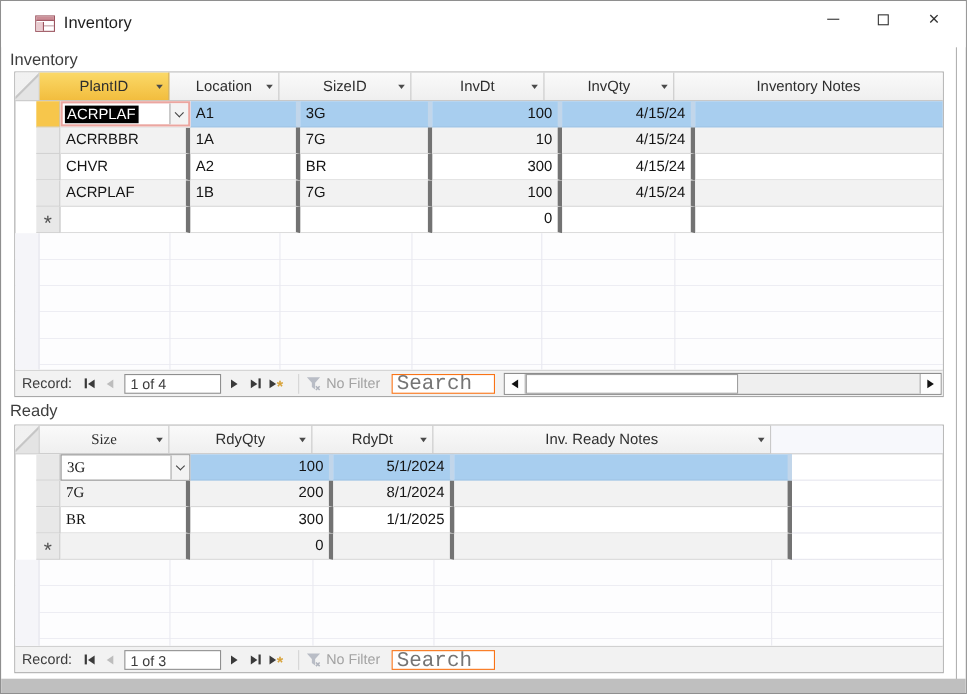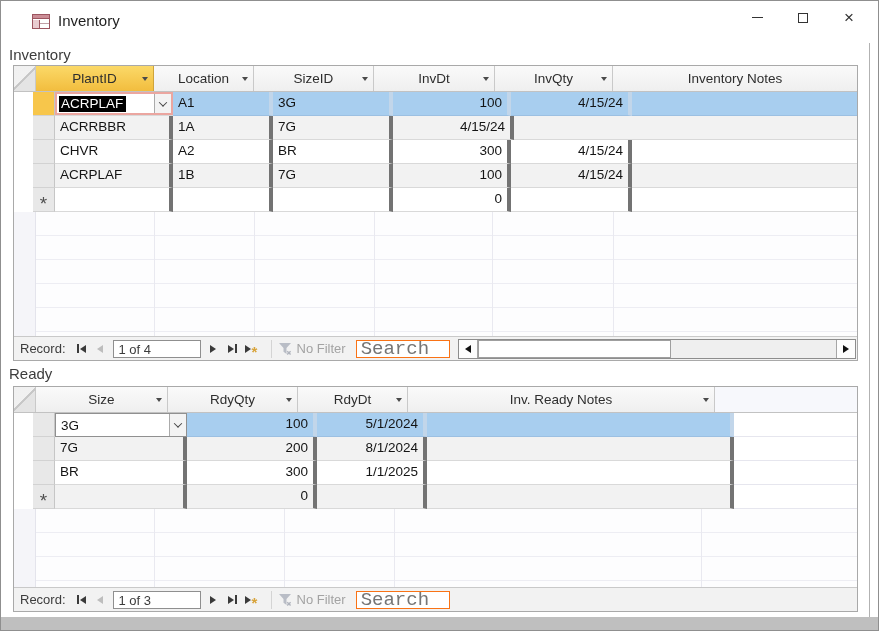--- a/index.html
+++ b/index.html
@@ -74,21 +74,21 @@
   .sc-tri-l { width:0; height:0; border-right:6px solid #111; border-top:4.5px solid transparent; border-bottom:4.5px solid transparent; }
   .sc-tri-r { width:0; height:0; border-left:6px solid #111; border-top:4.5px solid transparent; border-bottom:4.5px solid transparent; }
   .sc-thumb { width:193px; background:#fff; border:1px solid #9f9f9f; margin:0; }
 
   .inner-right-line { position:absolute; left:868px; top:42px; height:575px; width:1px; background:#b2b2b2; }
   .bottom-bar { position:absolute; left:0; right:0; bottom:0; height:13px; background:#bfbfbf; }
 
   
   .ci-0{width:118px;} .ci-1{width:100px;} .ci-2{width:120px;} .ci-3{width:118px;} .ci-4{width:121px;} .ci-5{flex:1; border-right:none;}
   
-  .cr-0{width:132px;} .cr-1{width:130px;} .cr-2{width:110px;} .cr-3{width:307px;} .cr-fill{flex:1; border-right:none;}
+  .cr-0{width:118px;font-family:Liberation Serif, serif;} .cr-1{width:130px;} .cr-2{width:110px;} .cr-3{width:307px;} .cr-fill{flex:1; border-right:none;}
   .hfill { flex:1; background:#f7f8fc; }
 </style>
 </head>
 <body>
 
 <div class="window">
 
   <div class="titlebar">
     <span class="form-icon">
         <span class="top"></span>
@@ -155,20 +155,21 @@
       <div class="dcell blue num ci-3">100</div>
       <div class="dcell blue num ci-4">4/15/24</div>
       <div class="dcell blue ci-5"></div>
     </div>
 
     <div class="drow">
       <div class="rowsel"></div>
       <div class="dcell alt ci-0">ACRRBBR</div>
       <div class="dcell alt ci-1">1A</div>
       <div class="dcell alt ci-2">7G</div>
+      <div class="dcell alt num ci-3">10</div>
       <div class="dcell alt num ci-4">4/15/24</div>
       <div class="dcell alt ci-5"></div>
     </div>
 
     <div class="drow">
       <div class="rowsel"></div>
       <div class="dcell ci-0">CHVR</div>
       <div class="dcell ci-1">A2</div>
       <div class="dcell ci-2">BR</div>
       <div class="dcell num ci-3">300</div>

